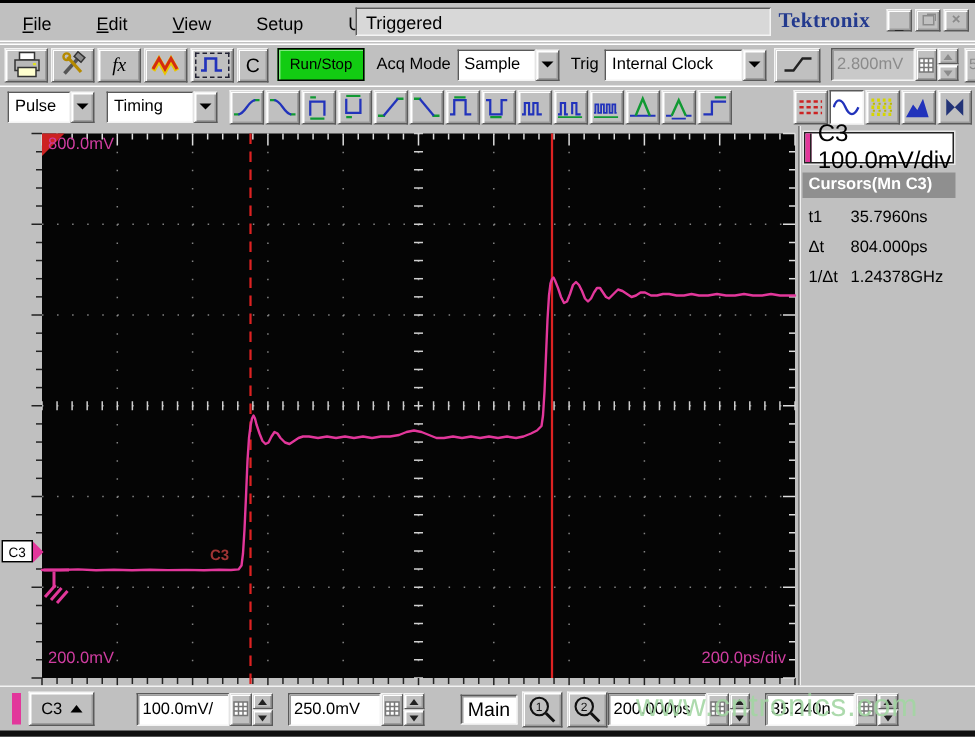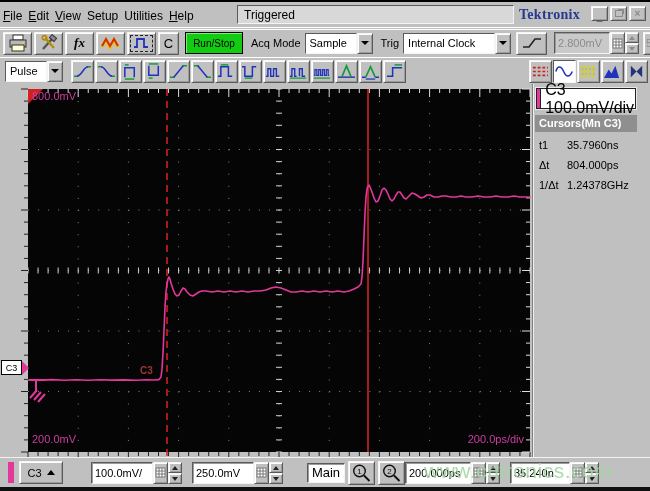--- a/index.html
+++ b/index.html
@@ -5,21 +5,21 @@
 *{box-sizing:border-box;margin:0;padding:0}
 html,body{width:650px;height:491px}
 body{font-family:"Liberation Sans",sans-serif;background:#9a9a9a}
 #win{position:relative;width:650px;height:491px;background:#c0c0c0;border-top:2px solid #000;overflow:hidden}
 .raised{background:#c0c0c0;border:1px solid;border-color:#f4f4f4 #5a5a5a #5a5a5a #f4f4f4;box-shadow:inset 1px 1px 0 #fff,inset -1px -1px 0 #9c9c9c}
 .sunken{background:#fff;border:1px solid;border-color:#5a5a5a #f4f4f4 #f4f4f4 #5a5a5a;box-shadow:inset 1px 1px 0 #9c9c9c}
 .pressed{background:#fff;border:1px solid;border-color:#5a5a5a #f4f4f4 #f4f4f4 #5a5a5a}
 .dim{color:#8b8b8b}
 
 #menubar{position:absolute;left:0;top:2px;width:650px;height:24px;display:flex;align-items:center;border-bottom:1px solid #fff}
-.menu{padding:4px 3px;font-size:12px;color:#000}
+.menu{padding:4px 15px;font-size:12px;color:#000}
 .u::first-letter{text-decoration:underline}
 #status{position:absolute;left:237px;top:3px;width:277px;height:19px;background:#d8d8d8;border:1px solid;border-color:#5a5a5a #f4f4f4 #f4f4f4 #5a5a5a;font-size:12px;padding:2px 4px 0 6px}
 #logo{position:absolute;left:519px;top:5px;font-family:"Liberation Serif",serif;font-weight:bold;font-size:14px;color:#233a8e;letter-spacing:.3px}
 #winbtns{position:absolute;right:4px;top:4px;display:flex;gap:2px}
 .wbtn{width:17px;height:15px;font-size:10px;font-weight:bold;display:flex;align-items:center;justify-content:center;line-height:8px}
 .wbtn.min span{margin-top:6px}
 .restore-glyph{width:8px;height:7px;border:1px solid #8b8b8b;box-shadow:2px -2px 0 -1px #8b8b8b}
 
 #tb1{position:absolute;left:0;top:27px;width:650px;height:27px;display:flex;align-items:center;padding-left:3px;border-top:1px solid #fff}
 #tb2{position:absolute;left:0;top:55px;width:650px;height:27px;display:flex;align-items:center;padding-left:5px;border-top:1px solid #fff}
@@ -33,21 +33,21 @@
 .arrow-up{width:0;height:0;border-left:4px solid transparent;border-right:4px solid transparent;border-bottom:5px solid #000}
 .field{height:22px;font-size:11px;display:flex;align-items:center;padding:0 3px;white-space:nowrap;flex:none}
 .grayfield{background:#c9c9c9 !important}
 .keypad{width:15px;height:22px;display:flex;align-items:center;justify-content:center;flex:none}
 .spin{width:14px;height:22px;display:flex;flex-direction:column;flex:none}
 .spin>div{flex:1;position:relative}
 .spin .up::after{content:"";position:absolute;left:3px;top:3px;border-left:3px solid transparent;border-right:3px solid transparent;border-bottom:4px solid #222}
 .spin .dn::after{content:"";position:absolute;left:3px;top:3px;border-left:3px solid transparent;border-right:3px solid transparent;border-top:4px solid #222}
 .spin.dim .up::after{border-bottom-color:#8b8b8b}
 .spin.dim .dn::after{border-top-color:#8b8b8b}
-.fxtxt{font-family:"Liberation Serif",serif;font-style:italic;font-weight:bold;font-size:13px}
+.fxtxt{font-family:"Liberation Serif",serif;font-style:italic;font-weight:normal;font-size:13px}
 .runstop{width:58px;height:22px;background:#12cc12;border:1px solid #000;box-shadow:inset 1px 1px 0 #7fe87f;font-size:10px;display:flex;align-items:center;justify-content:center;margin-left:4px;flex:none}
 .spacer{flex:1}
 
 #main{position:absolute;left:0;top:82px;width:540px;height:373px;display:flex}
 #plotwrap{position:relative;width:532px;height:373px;flex:none}
 #plot-canvas{position:absolute;left:2px;top:2px}
 .plotlabel{position:absolute;color:#cf3da0;font-size:11px;z-index:5}
 #tracelabel{position:absolute;color:#a03434;font-size:10px;font-weight:bold;z-index:5}
 #chmarker{position:absolute;left:1px;top:276px;display:flex;align-items:center;z-index:6}
 #chmarker .box{width:21px;height:15px;background:#fff;border:1px solid #000;font-size:9px;display:flex;align-items:center;justify-content:center}
@@ -167,20 +167,26 @@
       </div>
     <div class="tbtn raised" style="width:26px;margin-left:4px">
         <span class="dim" style="font-size:10px">50%</span>
       </div>
 
   </div>
 
   <div id="tb2">
     <div class="combo">
       <span class="txt" style="width:42px">Pulse</span>
+      <span class="drop raised">
+          <span class="arrow-dn"></span>
+        </span>
+    </div>
+    <div class="combo" style="margin-left:8px">
+      <span class="txt" style="width:58px">Timing</span>
       <span class="drop raised">
           <span class="arrow-dn"></span>
         </span>
     </div>
     <div style="width:8px;flex:none"></div>
     <div class="mbtn raised">
         <svg width="19" height="17" viewBox="0 0 20 18">
           <path d="M1 14 h4 M15 4 h4" stroke="#119933" stroke-width="1.6"></path>
           <path d="M4 14 C9 14 11 4 16 4" fill="none" stroke="#2233bb" stroke-width="1.6"></path>
         </svg>

